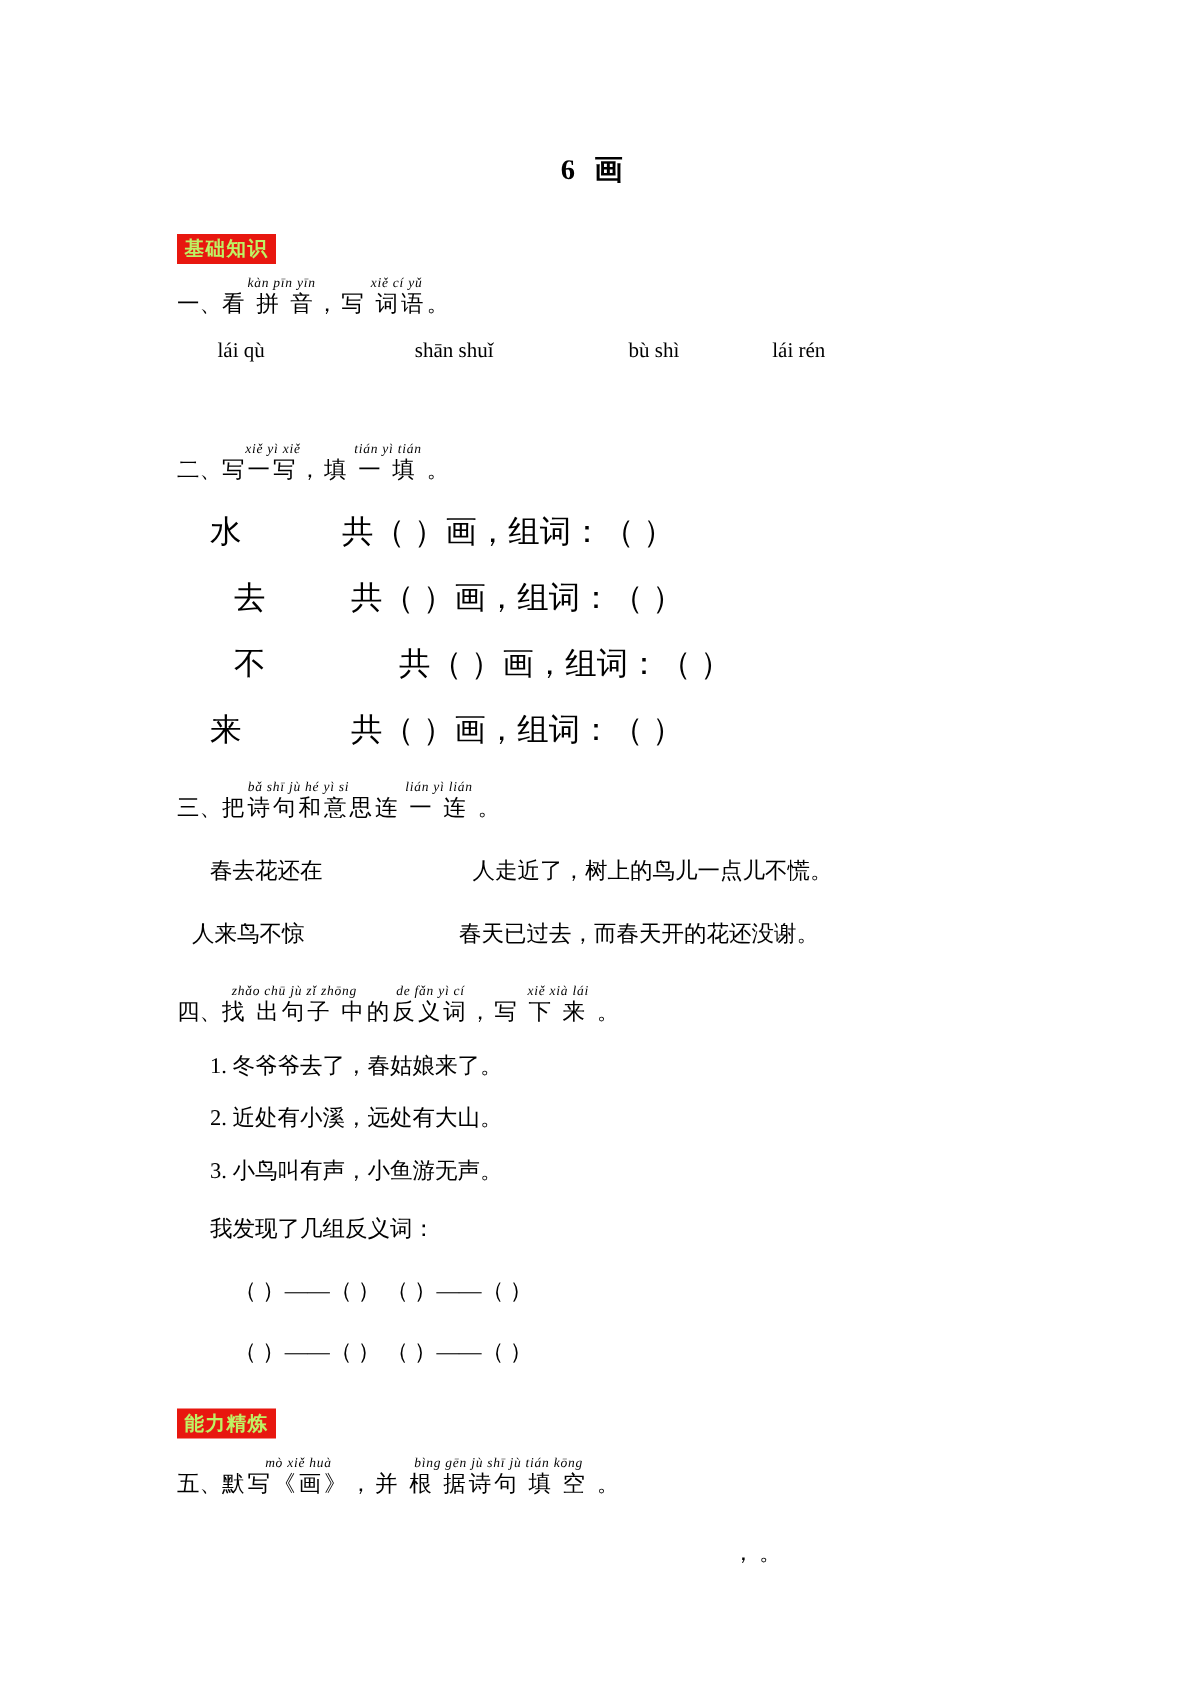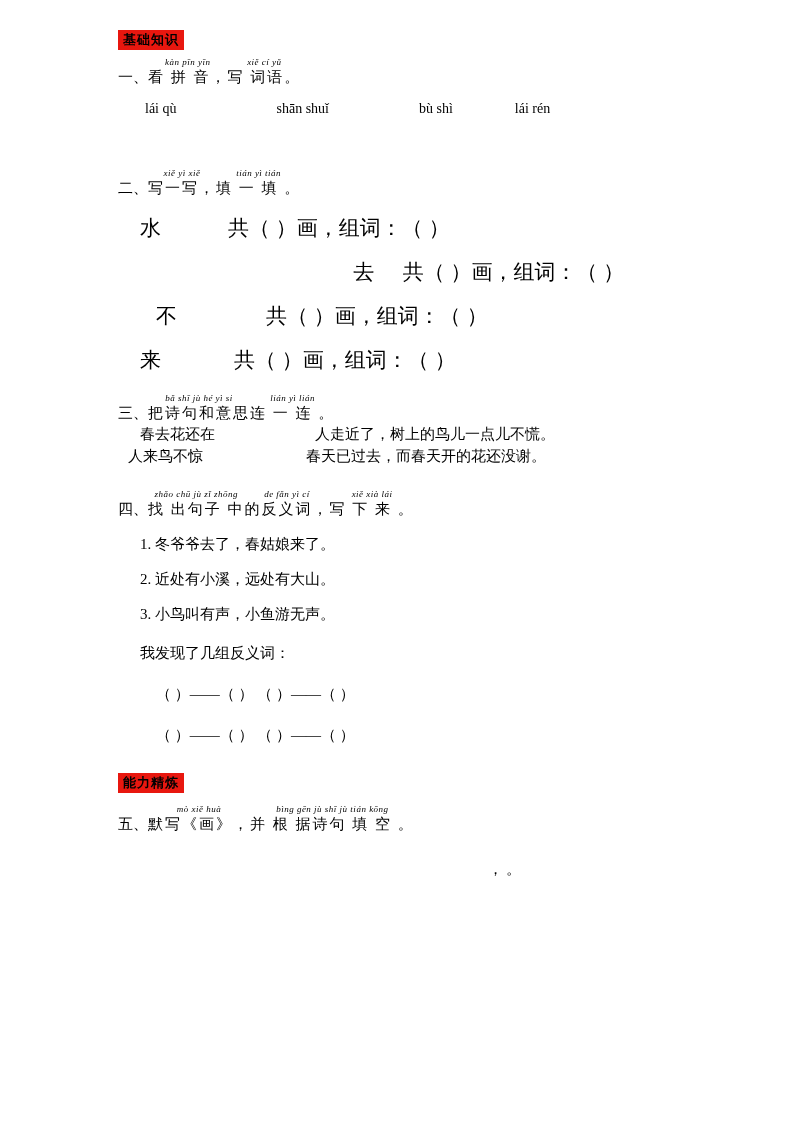--- a/index.html
+++ b/index.html
@@ -26,21 +26,21 @@
     text-align: center;
     font-size: 19px;
     font-weight: bold;
     margin-top: 100px;
     letter-spacing: 4px;
     font-family: "Liberation Serif", serif;
   }
   .section-tag {
     display: inline-block;
     background: #e8170f;
-    color: #000000;
+    color: #bef264;
     font-size: 13px;
     font-weight: bold;
     padding: 3px 5px 4px 5px;
     line-height: 1;
     letter-spacing: 1px;
     margin-left: 118px;
     margin-top: 30px;
     font-family: "Liberation Sans", sans-serif;
   }
   .q-block {
@@ -99,21 +99,21 @@
   .fill-row {
     font-size: 21px;
     font-family: Liberation Sans, sans-serif;
     margin-top: 16px;
     white-space: nowrap;
   }
   .fill-row .ch { display:inline-block; }
   .match-row {
     font-size: 15px;
     font-family: "Liberation Serif", serif;
-    margin-top: 3px;
+    margin-top: 23px;
     white-space: nowrap;
   }
   .ant-item {
     font-size: 15px;
     font-family: "Liberation Serif", serif;
     margin-top: 16px;
     margin-left: 22px;
   }
   .ant-note {
     font-size: 15px;
@@ -135,20 +135,21 @@
     margin-top: 26px;
     margin-left: 370px;
     letter-spacing: 3px;
   }
 </style>
 </head>
 <body>
 
 <div class="page">
 
+  <div class="doc-title">6    画</div>
 
   <div class="section-tag">基础知识</div>
 
   
   <div class="q-block">
     <div class="q-line">
       <span class="num-prefix">一、</span><span class="ruby"><span class="rt">kàn pīn yīn</span><span class="rb">看 拼 音，</span></span><span class="ruby"><span class="rt">xiě cí yǔ</span><span class="rb">写 词语。</span></span>
     </div>
   </div>
 
@@ -158,21 +159,21 @@
 
   
   <div class="q-block" style="margin-top:62px;">
     <div class="q-line">
       <span class="num-prefix">二、</span><span class="ruby"><span class="rt">xiě yì xiě</span><span class="rb">写一写，</span></span><span class="ruby"><span class="rt">tián yì tián</span><span class="rb">填 一 填 。</span></span>
     </div>
 
     <div class="fill-row" style="margin-left:22px;">
       <span class="ch" style="width:88px;">水</span><span>共（      ）画，组词：（          ）</span>
     </div>
-    <div class="fill-row" style="margin-left:38px;text-align:center;">
+    <div class="fill-row" style="margin-left:38px;">
       <span class="ch" style="width:78px;">去</span><span>共（      ）画，组词：（        ）</span>
     </div>
     <div class="fill-row" style="margin-left:38px;">
       <span class="ch" style="width:110px;">不</span><span>共（      ）画，组词：（         ）</span>
     </div>
     <div class="fill-row" style="margin-left:22px;">
       <span class="ch" style="width:94px;">来</span><span>共（      ）画，组词：（         ）</span>
     </div>
   </div>
 

